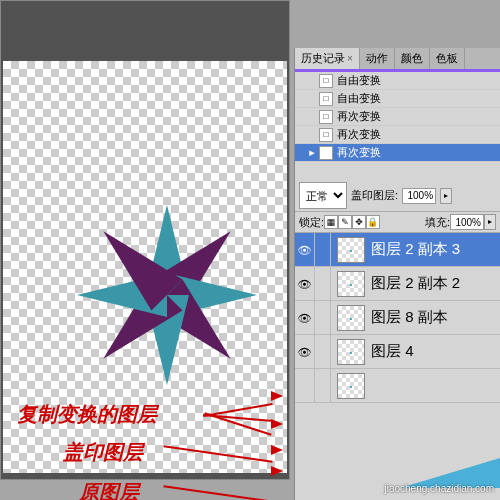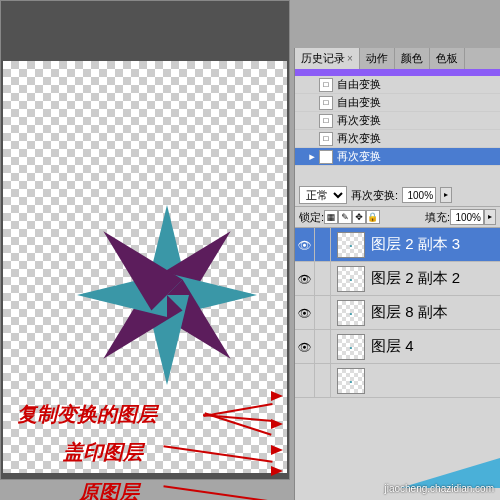--- a/index.html
+++ b/index.html
@@ -30,31 +30,31 @@
 .ann2{left:60px; top:378px}
 .ann3{left:76px; top:418px}
 .arrow { position:absolute; width:0;height:0;border-top:5px solid transparent;border-bottom:5px solid transparent;border-left:12px solid #c00; }
 .arrow-line { position:absolute; height:2px; background:#c00; }
 .al1{left:200px;top:348px;width:70px;transform:rotate(-10deg)} .ar1{left:268px;top:330px}
 .al1b{left:200px;top:356px;width:70px;transform:rotate(5deg)} .ar1b{left:268px;top:358px}
 .al1c{left:200px;top:362px;width:70px;transform:rotate(18deg)} .ar1c{left:268px;top:384px}
 .al2{left:160px;top:392px;width:110px;transform:rotate(8deg)} .ar2{left:268px;top:405px}
 .al3{left:160px;top:432px;width:110px;transform:rotate(8deg)}
 .panels { position: absolute; right: 0; top: 48px; width: 206px; height: 452px; background:#d5d5d5; border-left:1px solid #888; font-size:11px; }
-.panel-tabs { display:flex; background:#b7b7b7; border-bottom:7px solid #8b5cf6; }
+.panel-tabs { display:flex; background:#b7b7b7; border-bottom:3px solid #8b5cf6; }
 .tab { padding:3px 6px; border-right:1px solid #999; cursor:pointer; }
 .tab.active { background:#d5d5d5; }
 .tab-close { font-size:10px; margin-left:2px; color:#666; }
 .history-list { background:#d5d5d5; height:108px; overflow:auto; }
 .hrow { display:flex; align-items:center; height:18px; padding-left:12px; border-bottom:1px solid #ccc; }
 .hrow.sel { background:#4a7cd0; color:#fff; }
 .hicon { width:14px;height:14px; margin-right:4px; background:#fff; border:1px solid #999; display:inline-block; font-size:8px; text-align:center; line-height:12px; }
 .cur { width:10px; text-align:center; margin-right:2px; }
 .layer-header { display:flex; align-items:center; padding:2px 4px; gap:4px; background:#d5d5d5; border-bottom:1px solid #aaa; }
-.sel-small { font-size:11px; border:1px solid #999; background:#fff; padding:0 2px; height:18px; }
+.sel-small { font-size:11px; border:1px solid #999; background:#fff; padding:0 2px; height:27px; }
 .num-input { width:34px; font-size:10px; border:1px solid #999; text-align:right; padding-right:2px; height:16px; }
 .arrow-btn { width:12px;height:16px;border:1px solid #999;background:#e0e0e0;font-size:8px;text-align:center;line-height:14px; }
 .lock-row { display:flex; align-items:center; padding:2px 4px; gap:0; border-bottom:1px solid #aaa; background:#d5d5d5; }
 .lock-ic { width:14px;height:14px;border:1px solid #999;background:#fff;font-size:9px;text-align:center;line-height:12px; }
 .layer-list { background:#d5d5d5; }
 .lrow { display:flex; align-items:center; height:34px; border-bottom:1px solid #bbb; background:#d5d5d5; }
 .lrow.sel { background:#4a7cd0; color:#fff; }
 .eye { width:20px; text-align:center; border-right:1px solid #bbb; height:34px; line-height:34px; font-size:11px; }
 .link-col { width:16px; border-right:1px solid #bbb; height:34px; }
 .thumb { width:28px;height:26px;background:#fff;border:1px solid #888;margin:0 6px; background-image:
@@ -126,21 +126,21 @@
       </div>
     <div class="hrow sel">
         <span class="cur">▸</span>
         <span class="hicon">□</span>
         <span>再次变换</span>
       </div>
   </div>
 
   <div class="layer-header">
     <select class="sel-small"><option>正常</option></select>
-    <span>再次变换:</span>
+    <span>盖印图层:</span>
     <input class="num-input" value="100%" style="">
     <span class="arrow-btn">▸</span>
   </div>
   <div class="lock-row">
     <span>锁定:</span>
     <span class="lock-ic">▦</span>
     <span class="lock-ic">✎</span>
     <span class="lock-ic">✥</span>
     <span class="lock-ic">🔒</span>
     <span style="margin-left:auto">填充:</span>

